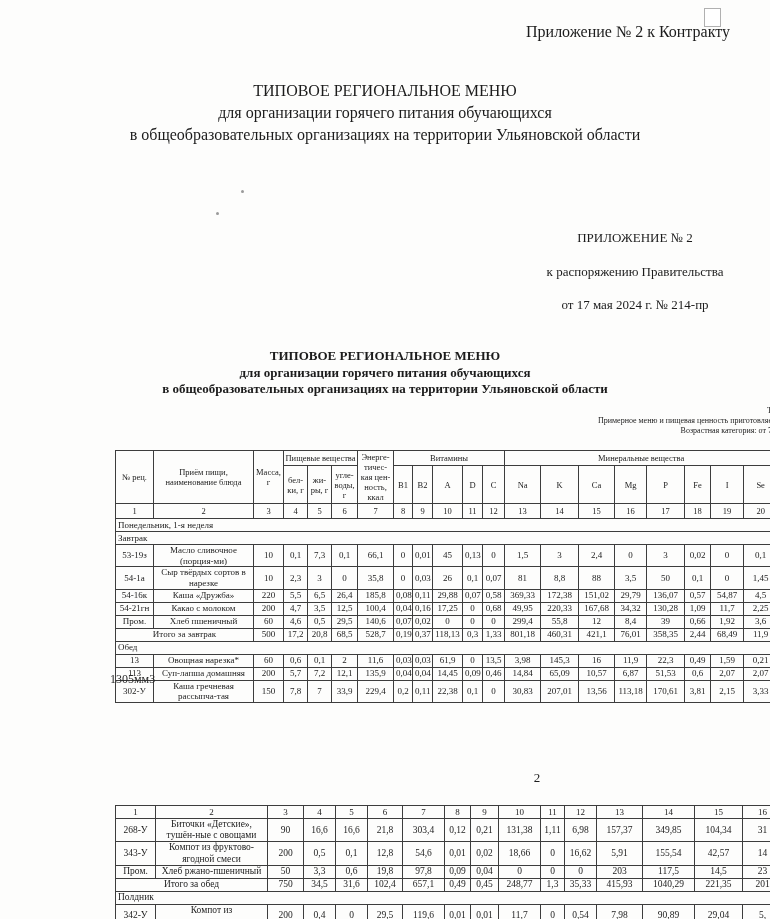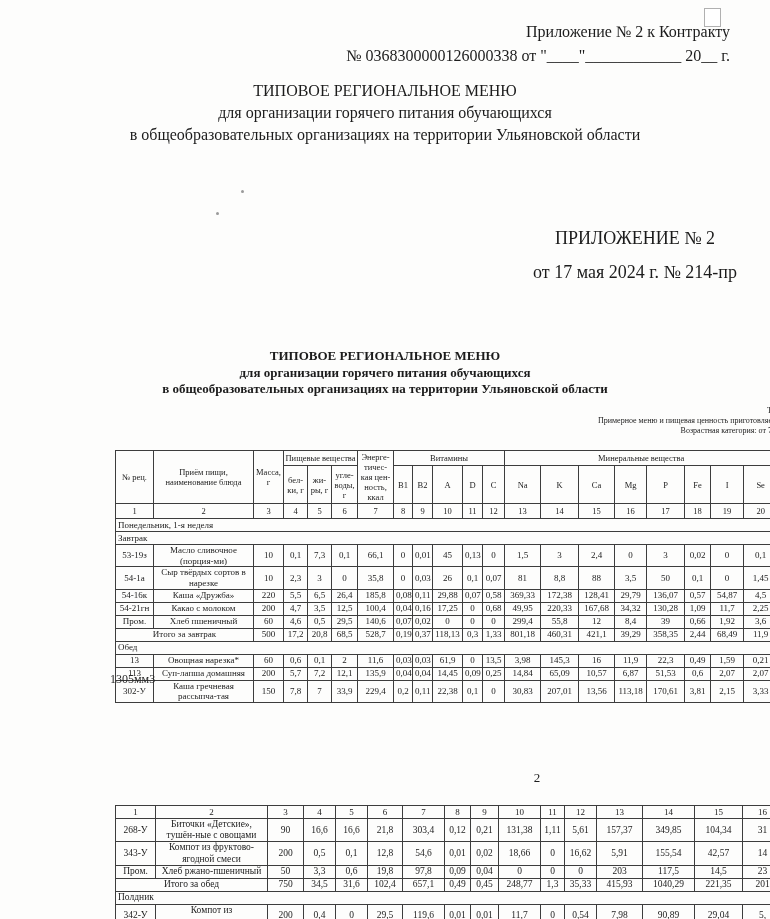--- a/index.html
+++ b/index.html
@@ -1,23 +1,23 @@
 <!DOCTYPE html>
 <html><head>
 <meta charset="utf-8">
 <style>
   html,body{margin:0;padding:0;background:#e8e8e8;}
   .page{position:relative;width:770px;height:919px;overflow:hidden;background:#fdfdfc;
         font-family:"Liberation Serif","DejaVu Serif",serif;color:#1c1c1c;}
   .checkbox{position:absolute;top:8px;left:704px;width:15px;height:17px;border:1px solid #b0b0b0;background:#fff;}
   .hdr{position:absolute;top:20px;right:40px;text-align:right;font-size:16px;line-height:24px;white-space:nowrap;}
   .title1{position:absolute;top:80px;left:0;width:770px;text-align:center;font-size:16px;line-height:22px;}
-  .annex{position:absolute;top:230px;right:10px;width:250px;text-align:center;font-size:18px;line-height:16px;}
+  .annex{position:absolute;top:230px;right:10px;width:250px;text-align:center;font-size:13px;line-height:16px;}
   .annex .l1{margin-bottom:18px;}
-  .annex .l4{margin-top:11px;}
+  .annex .l4{margin-top:17px;}
   .title2{position:absolute;top:348px;left:0;width:770px;text-align:center;font-weight:bold;font-size:13px;line-height:16.5px;}
   .caption{position:absolute;top:406px;right:-2px;text-align:right;font-size:8px;line-height:10px;white-space:nowrap;}
   .speck{position:absolute;width:3px;height:3px;border-radius:50%;background:#9a9a9a;}
   table.t{position:absolute;border-collapse:collapse;table-layout:fixed;background:#fdfdfc;}
   table.t td,table.t th{border:1px solid #3d3d3d;padding:0 2px;text-align:center;vertical-align:middle;
         font-weight:normal;line-height:1.18;overflow:hidden;}
   #table1{left:115px;top:450px;font-size:9px;}
   #table1 thead th{font-size:8.5px;padding:1px 1px;margin-top:16px;}
   #table2{left:115px;top:805px;font-size:9.5px;}
   table.t td.name{text-align:center;}
@@ -29,34 +29,34 @@
 </style>
 </head>
 <body>
 
 <div class="page">
 
   <div class="checkbox"></div>
 
   <div class="hdr">
     <div>Приложение № 2 к Контракту</div>
-    <div>№ 0368300000126000338 от "____"____________ 20__ г.</div>
   </div>
 
   <div class="title1">
     <div>ТИПОВОЕ РЕГИОНАЛЬНОЕ МЕНЮ</div>
     <div>для организации горячего питания обучающихся</div>
     <div>в общеобразовательных организациях на территории Ульяновской области</div>
   </div>
 
   <div class="speck" style="top:190px;left:241px;"></div>
   <div class="speck" style="top:212px;left:216px;"></div>
 
   <div class="annex">
     <div class="l1">ПРИЛОЖЕНИЕ № 2</div>
+    <div>к распоряжению Правительства</div>
     <div class="l4">от 17 мая 2024 г. № 214-пр</div>
   </div>
 
   <div class="title2">
     <div>ТИПОВОЕ РЕГИОНАЛЬНОЕ МЕНЮ</div>
     <div>для организации горячего питания обучающихся</div>
     <div>в общеобразовательных организациях на территории Ульяновской области</div>
   </div>
 
   <div class="caption">
@@ -198,21 +198,21 @@
           <td>6,5</td>
           <td>26,4</td>
           <td>185,8</td>
           <td>0,08</td>
           <td>0,11</td>
           <td>29,88</td>
           <td>0,07</td>
           <td>0,58</td>
           <td>369,33</td>
           <td>172,38</td>
-          <td>128,41</td>
+          <td>151,02</td>
           <td>29,79</td>
           <td>136,07</td>
           <td>0,57</td>
           <td>54,87</td>
           <td>4,5</td>
         </tr>
         <tr>
           <td>54-21гн</td>
           <td class="name">Какао с молоком</td>
           <td>200</td>
@@ -264,21 +264,21 @@
           <td>68,5</td>
           <td>528,7</td>
           <td>0,19</td>
           <td>0,37</td>
           <td>118,13</td>
           <td>0,3</td>
           <td>1,33</td>
           <td>801,18</td>
           <td>460,31</td>
           <td>421,1</td>
-          <td>39,29</td>
+          <td>76,01</td>
           <td>358,35</td>
           <td>2,44</td>
           <td>68,49</td>
           <td>11,9</td>
         </tr>
         <tr>
           <td colspan="20" class="sec">Обед</td>
         </tr>
         <tr>
           <td>13</td>
@@ -307,21 +307,21 @@
           <td class="name">Суп-лапша домашняя</td>
           <td>200</td>
           <td>5,7</td>
           <td>7,2</td>
           <td>12,1</td>
           <td>135,9</td>
           <td>0,04</td>
           <td>0,04</td>
           <td>14,45</td>
           <td>0,09</td>
-          <td>0,25</td>
+          <td>0,46</td>
           <td>14,84</td>
           <td>65,09</td>
           <td>10,57</td>
           <td>6,87</td>
           <td>51,53</td>
           <td>0,6</td>
           <td>2,07</td>
           <td>2,07</td>
         </tr>
         <tr>
@@ -398,21 +398,21 @@
           <td class="name">Биточки «Детские», тушён-ные с овощами</td>
           <td>90</td>
           <td>16,6</td>
           <td>16,6</td>
           <td>21,8</td>
           <td>303,4</td>
           <td>0,12</td>
           <td>0,21</td>
           <td>131,38</td>
           <td>1,11</td>
-          <td>5,61</td>
+          <td>6,98</td>
           <td>157,37</td>
           <td>349,85</td>
           <td>104,34</td>
           <td>31</td>
         </tr>
         <tr>
           <td>343-У</td>
           <td class="name">Компот из фруктово-ягодной смеси</td>
           <td>200</td>
           <td>0,5</td>

